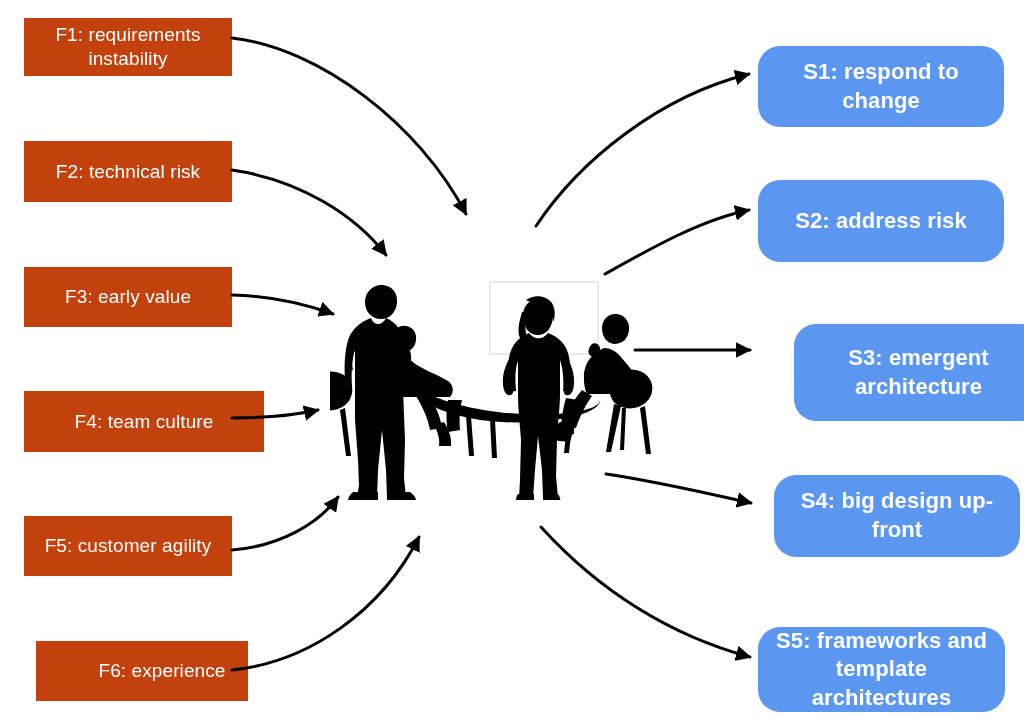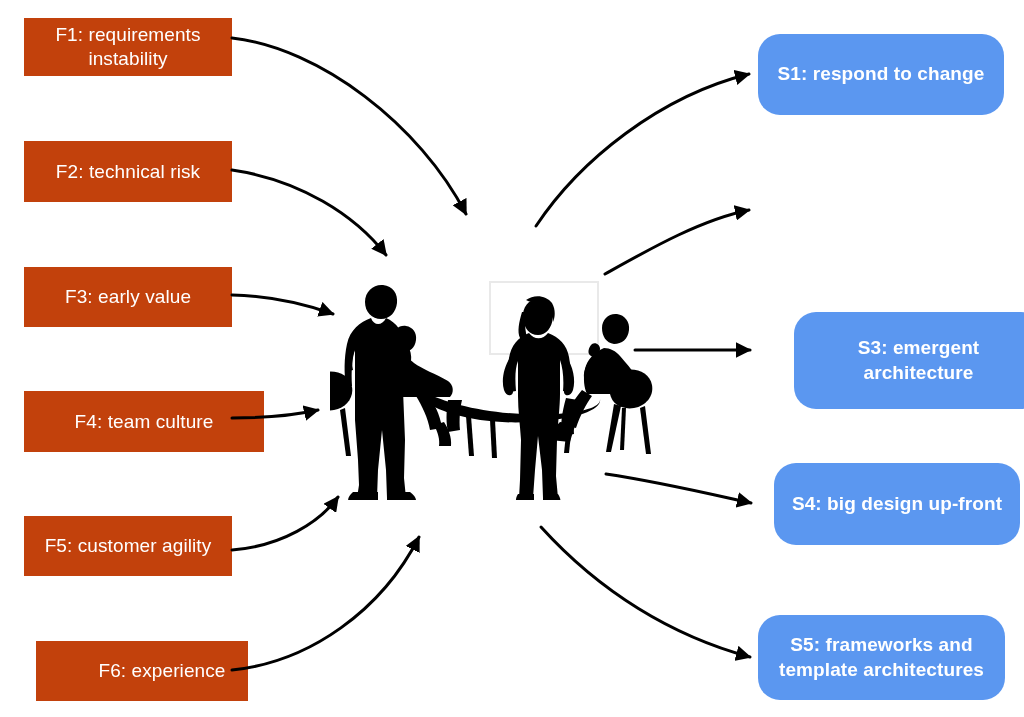--- a/index.html
+++ b/index.html
@@ -36,26 +36,27 @@
   
   .strategy-box {
     position: absolute;
     background: #5b97f0;
     color: #ffffff;
     border-radius: 22px;
     display: flex;
     align-items: center;
     justify-content: center;
     text-align: center;
-    font-size: 19px;
+    font-size: 22px;
     font-weight: bold;
     line-height: 1.3;
     letter-spacing: 0.1px;
     box-sizing: border-box;
     padding: 4px 10px;
+    margin-top: 12px;
   }
 
   
   #arrows {
     position: absolute;
     left: 0;
     top: 0;
     width: 1024px;
     height: 717px;
     pointer-events: none;
@@ -89,20 +90,21 @@
   <div class="factor-box" style="left:24px;  top:267px; width:208px; height:60px;">F3: early value</div>
 
   <div class="factor-box" style="left:24px;  top:391px; width:240px; height:61px;">F4: team culture</div>
 
   <div class="factor-box" style="left:24px;  top:516px; width:208px; height:60px;">F5: customer agility</div>
 
   <div class="factor-box" style="left:36px;  top:641px; width:212px; height:60px;padding-left:48px;">F6: experience</div>
 
   <div class="strategy-box" style="left:758px; top:34px;  width:246px; height:81px;">S1: respond to change</div>
 
+  <div class="strategy-box" style="left:758px; top:168px; width:246px; height:82px;">S2: address risk</div>
 
   <div class="strategy-box" style="left:794px; top:312px; width:249px; height:97px;">S3: emergent architecture</div>
 
   <div class="strategy-box" style="left:774px; top:463px; width:246px; height:82px;">S4: big design up-front</div>
 
   <div class="strategy-box" style="left:758px; top:615px; width:247px; height:85px;">S5: frameworks and template architectures</div>
 
   <div id="centerpiece">
     <svg viewBox="0 0 340 230" width="340" height="230" xmlns="http://www.w3.org/2000/svg">
 

